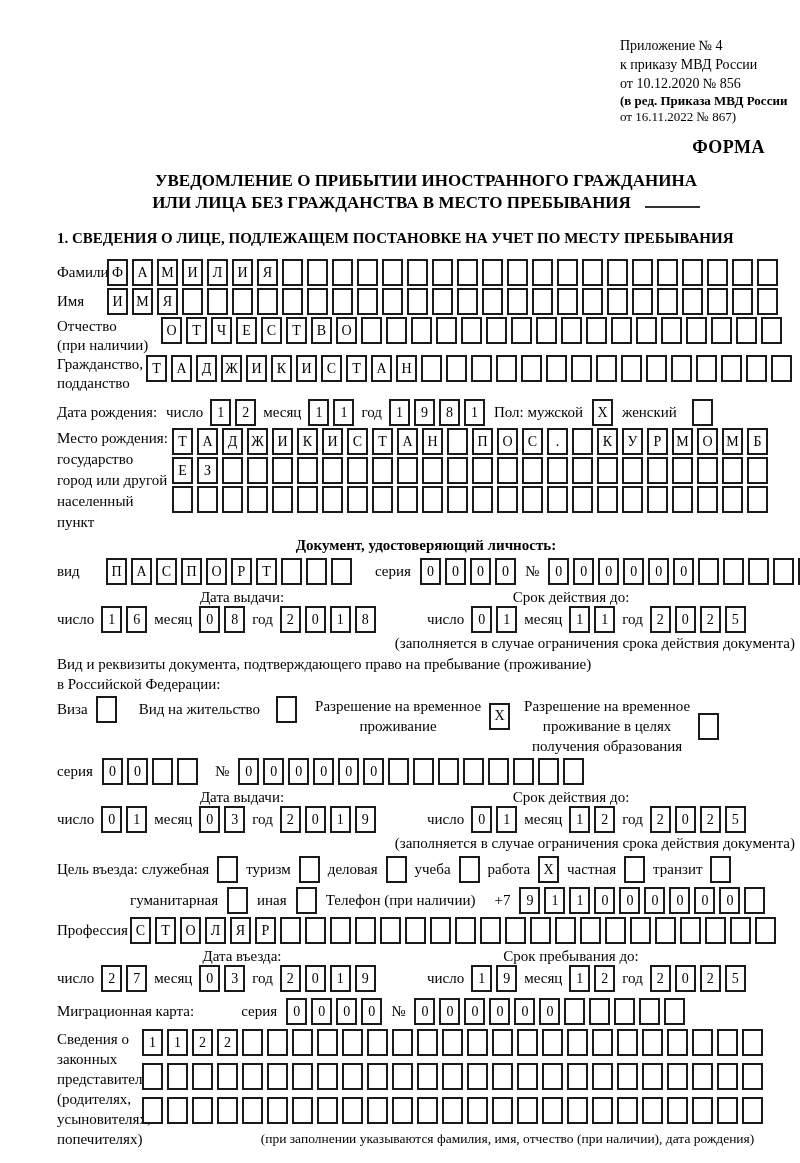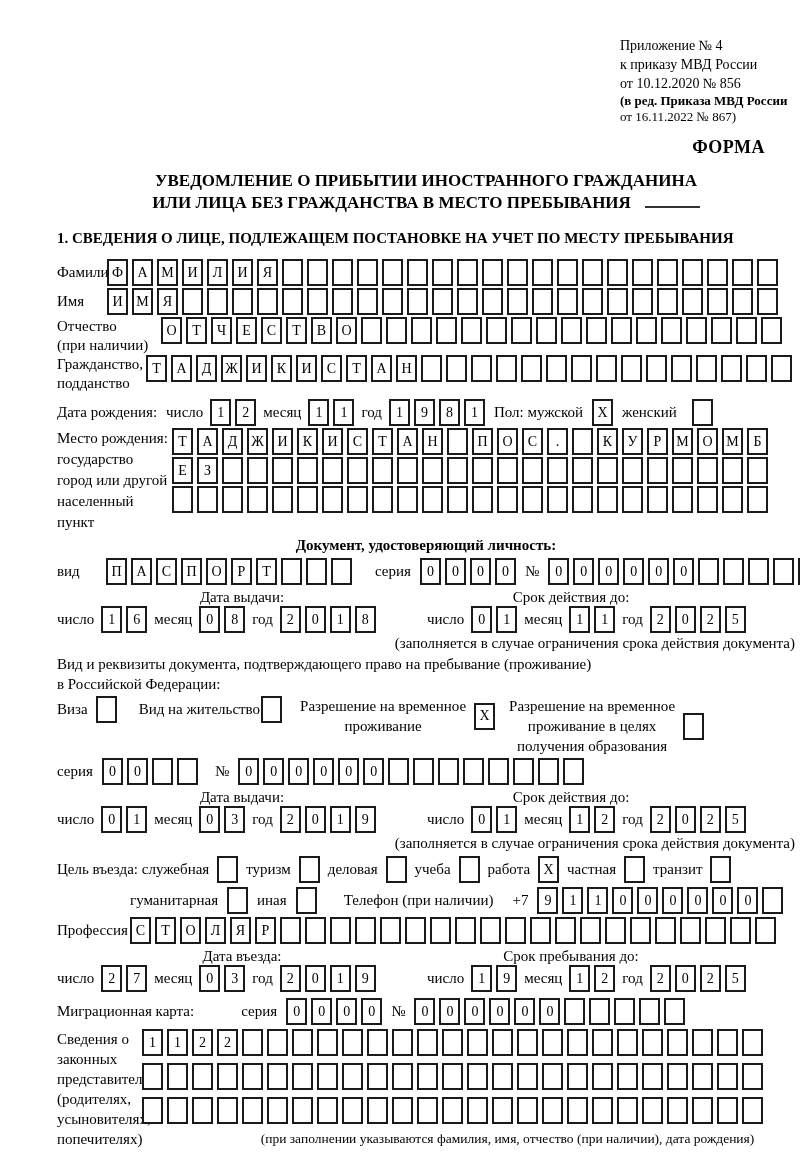--- a/index.html
+++ b/index.html
@@ -435,21 +435,21 @@
   <div class="mb3">Вид и реквизиты документа, подтверждающего право на пребывание (проживание)</div>
   <div class="mb3">в Российской Федерации:</div>
 
   <div class="visa-row">
     <span class="visa-item" style="margin-right:22px;">
       <span>Виза</span>
       <span class="cells">
           <span class="cell"></span>
         </span>
     </span>
-    <span class="visa-item" style="margin-right:18px;gap:1px;">
+    <span class="visa-item" style="margin-right:18px;gap:16px;">
       <span>Вид на жительство</span>
       <span class="cells">
           <span class="cell"></span>
         </span>
     </span>
     <span class="visa-item" style="margin-right:14px;">
       <span class="ctr">Разрешение на временное
 проживание</span>
       <span class="cells">
           <span class="cell">X</span>
@@ -575,21 +575,21 @@
 
   <div class="phone-row mb3">
     <span>гуманитарная</span>
     <span class="cells">
         <span class="cell"></span>
       </span>
     <span>иная</span>
     <span class="cells">
         <span class="cell"></span>
       </span>
-    <span style="margin-left:18px;">Телефон (при наличии)</span>
+    <span style="">Телефон (при наличии)</span>
     <span class="pref">+7</span>
     <span class="cells">
         <span class="cell">9</span>
         <span class="cell">1</span>
         <span class="cell">1</span>
         <span class="cell">0</span>
         <span class="cell">0</span>
         <span class="cell">0</span>
         <span class="cell">0</span>
         <span class="cell">0</span>

